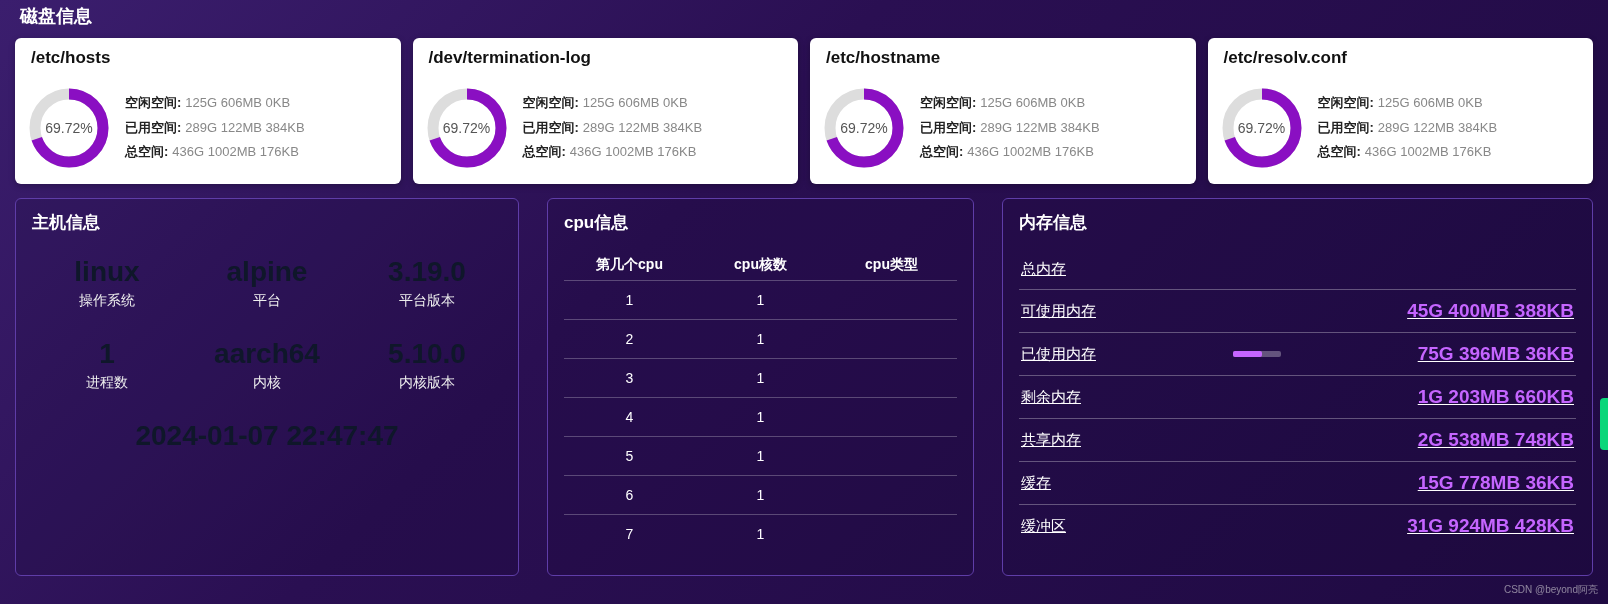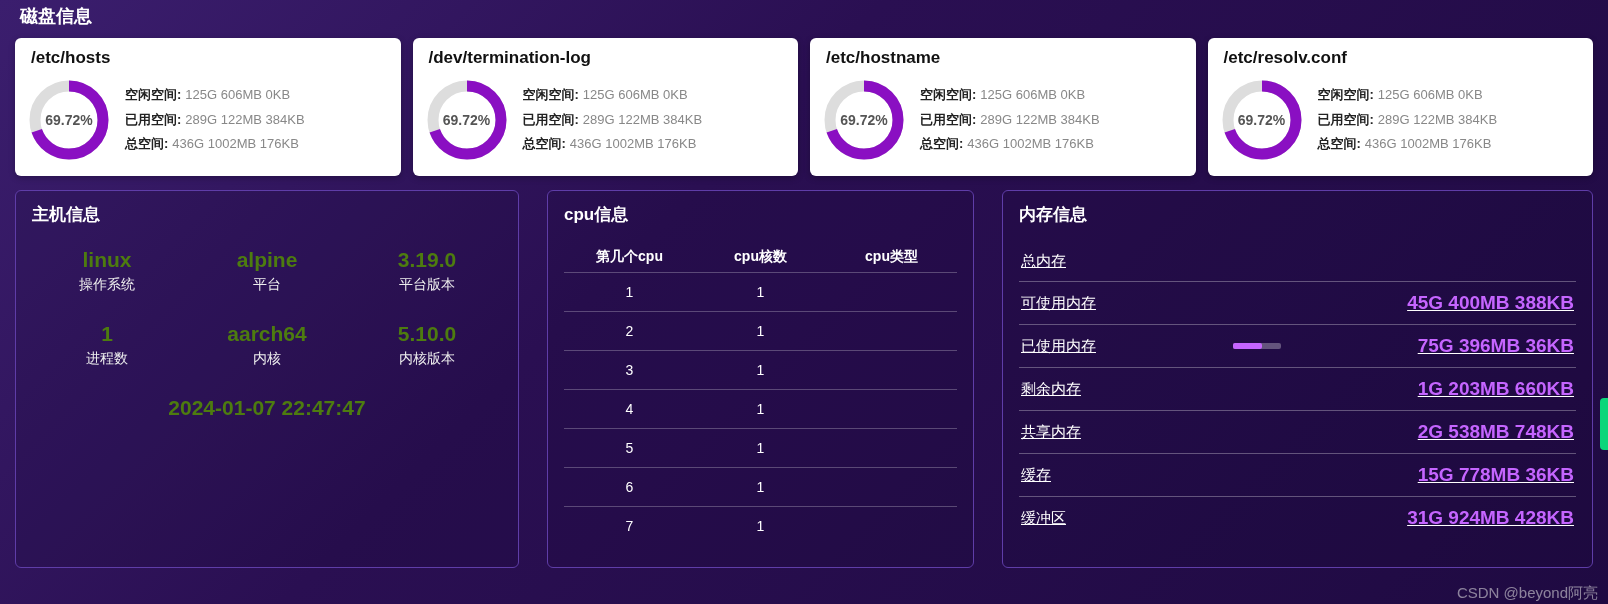--- a/index.html
+++ b/index.html
@@ -8,55 +8,55 @@
   font-family:"Microsoft YaHei","PingFang SC",Arial,sans-serif;
   background:linear-gradient(135deg,#3b1e6e 0%,#2a0f52 40%,#1f0a42 100%);
   overflow:hidden; position:relative;
 }
 .section-title { color:#fff; font-size:18px; font-weight:700; padding:4px 20px 10px; }
 .disks { display:flex; gap:12px; padding:0 15px 14px; }
 .disk-card {
   flex:1; background:#fff; border-radius:6px; padding:10px 12px 14px;
   box-shadow:0 2px 6px rgba(0,0,0,.25);
 }
-.disk-title { color:#111; font-size:17px; font-weight:700; margin-bottom:10px; padding-left:4px;}
+.disk-title { color:#111; font-size:17px; font-weight:700; margin-bottom:18px; padding-left:4px;}
 .disk-body { display:flex; align-items:center; gap:14px; }
 .donut { position:relative; width:84px; height:84px; flex:0 0 84px; }
 .donut svg { width:84px; height:84px; transform:rotate(-90deg); }
 .donut .bg { stroke:#ddd; stroke-width:11; fill:none; }
 .donut .fg { stroke:#8a0fc2; stroke-width:11; fill:none; stroke-linecap:butt; }
 .donut-label {
   position:absolute; inset:0; display:flex; align-items:center; justify-content:center;
-  color:#555; font-size:14px; font-weight:700;
+  color:#555; font-size:14px; font-weight:400;
 }
 .disk-stats { font-size:13px; color:#888; line-height:1.9; }
 .disk-stats .k { color:#222; font-weight:650; margin-right:4px; }
 .panels { display:flex; gap:28px; padding:0 15px; height:378px; }
 .panel { border:1px solid #5f3da8; border-radius:6px; padding:12px 16px 8px; background:rgba(20,10,48,.15); }
 .panel-host { width:504px; }
 .panel-cpu  { width:427px; }
 .panel-mem  { flex:1; }
 .panel-title { color:#fff; font-size:17px; font-weight:700; margin-bottom:16px; }
 .host-grid { display:grid; grid-template-columns:repeat(3,1fr); gap:28px 10px; padding-top:6px;}
 .host-cell { text-align:center; }
-.host-val { color:#4d7c0f; font-size:21px; font-weight:700; margin-bottom:4px; }
+.host-val { color:#0f172a; font-size:28px; font-weight:700; margin-bottom:4px; }
 .host-lbl { color:#eee; font-size:14px; }
 .host-wide { grid-column:1/4; }
 .cpu-head { display:flex; color:#fff; font-size:14px; font-weight:600; padding:6px 0; }
 .cpu-head > div, .cpu-row > div { flex:1; text-align:center; }
 .cpu-body { overflow-y:auto; height:298px; }
 .cpu-body::-webkit-scrollbar{width:8px;} .cpu-body::-webkit-scrollbar-thumb{background:#6c4dba;border-radius:4px;} .cpu-body::-webkit-scrollbar-track{background:rgba(255,255,255,.08);}
 .cpu-row { display:flex; color:#fff; font-size:14px; padding:11px 0; border-top:1px solid rgba(255,255,255,.25); }
 .mem-row { display:flex; align-items:center; justify-content:space-between; color:#fff; border-bottom:1px solid rgba(255,255,255,.3); padding:10px 2px;text-decoration:underline; }
 .mem-row:last-child{border-bottom:none;}
 .mem-k { font-size:15px; }
 .mem-v { color:#c565ff; font-size:19px; font-weight:700; }
 .mem-bar { width:48px; height:6px; background:rgba(255,255,255,.3); border-radius:2px; margin:0 12px; position:relative;}
 .mem-bar::after{content:"";position:absolute;left:0;top:0;height:100%;width:60%;background:#c565ff;border-radius:2px;}
-.watermark { position:absolute; right:10px; bottom:1px; color:rgba(230,230,230,.55); font-size:15px; }
+.watermark { position:absolute; right:10px; bottom:7px; color:rgba(230,230,230,.55); font-size:10px; }
 .side-tab { position:absolute; right:0; top:398px; width:8px; height:52px; background:#0bd67a; border-radius:4px 0 0 4px;}
 </style>
 </head>
 <body>
 
 <div class="section-title">磁盘信息</div>
 <div class="disks" id="disks">
     <div class="disk-card">
     <div class="disk-title">/etc/hosts</div>
     <div class="disk-body">

